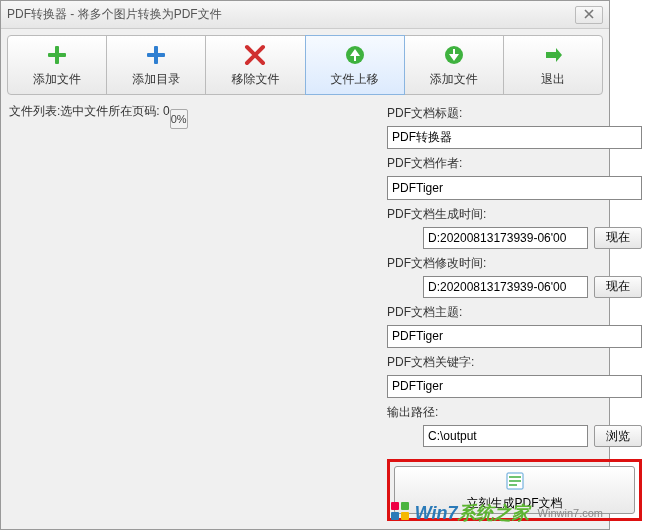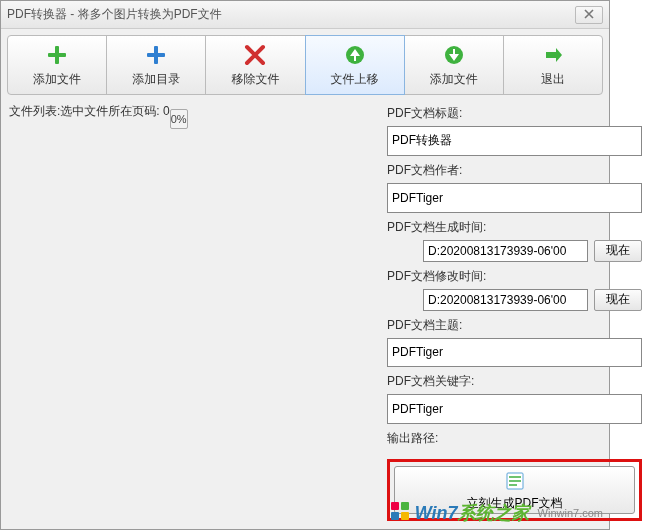--- a/index.html
+++ b/index.html
@@ -269,20 +269,24 @@
         <button class="small-btn">现在</button>
       </div>
 
       <div class="field-label">PDF文档主题:</div>
       <input class="text-input" value="PDFTiger" style="">
 
       <div class="field-label">PDF文档关键字:</div>
       <input class="text-input" value="PDFTiger" style="">
 
       <div class="field-label">输出路径:</div>
+      <div class="field-row">
+        <input class="text-input" value="C:\output" style="">
+        <button class="small-btn">浏览</button>
+      </div>
 
       <div class="gen-area">
         <div class="gen-btn">
           <span class="icon">
             <svg width="22" height="20" viewBox="0 0 22 20">
                 <rect x="3" y="2" width="16" height="16" rx="1" fill="#fff" stroke="#5aa3d8"></rect>
                 <rect x="5" y="5" width="12" height="2" fill="#6fc36f"></rect>
                 <rect x="5" y="9" width="12" height="2" fill="#6fc36f"></rect>
                 <rect x="5" y="13" width="8" height="2" fill="#6fc36f"></rect>
               </svg>

